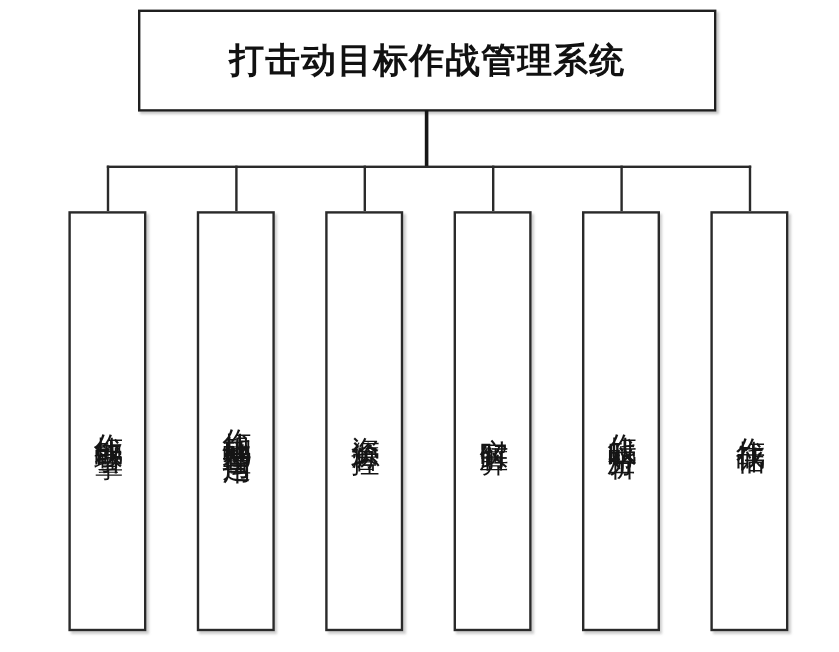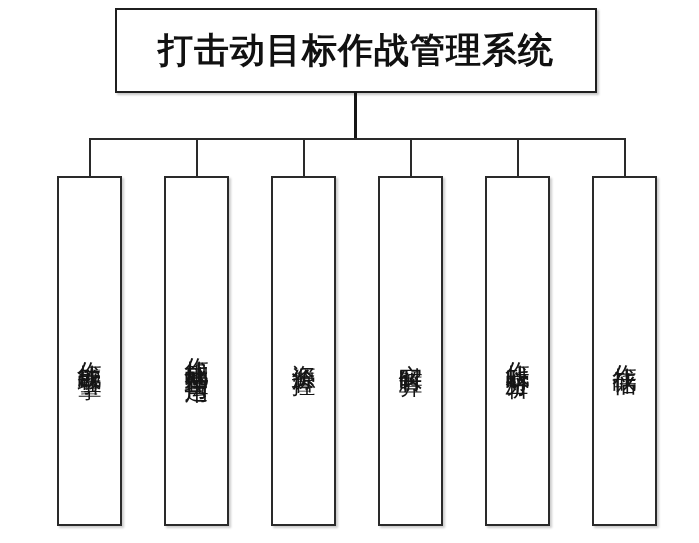--- a/index.html
+++ b/index.html
@@ -27,21 +27,21 @@
     width: 482px;
     height: 85px;
     border: 2px solid #1f1f1f;
     background: #ffffff;
     display: flex;
     align-items: center;
     justify-content: center;
     box-shadow: 2px 2px 2px rgba(130,130,130,0.45);
   }
   .root-label {
-    font-size: 35px;
+    font-size: 29px;
     font-weight: bold;
     letter-spacing: 1px;
     white-space: nowrap;
   }
 
   
   .stem {
     position: absolute;
     left: 354px;
     top: 92px;

